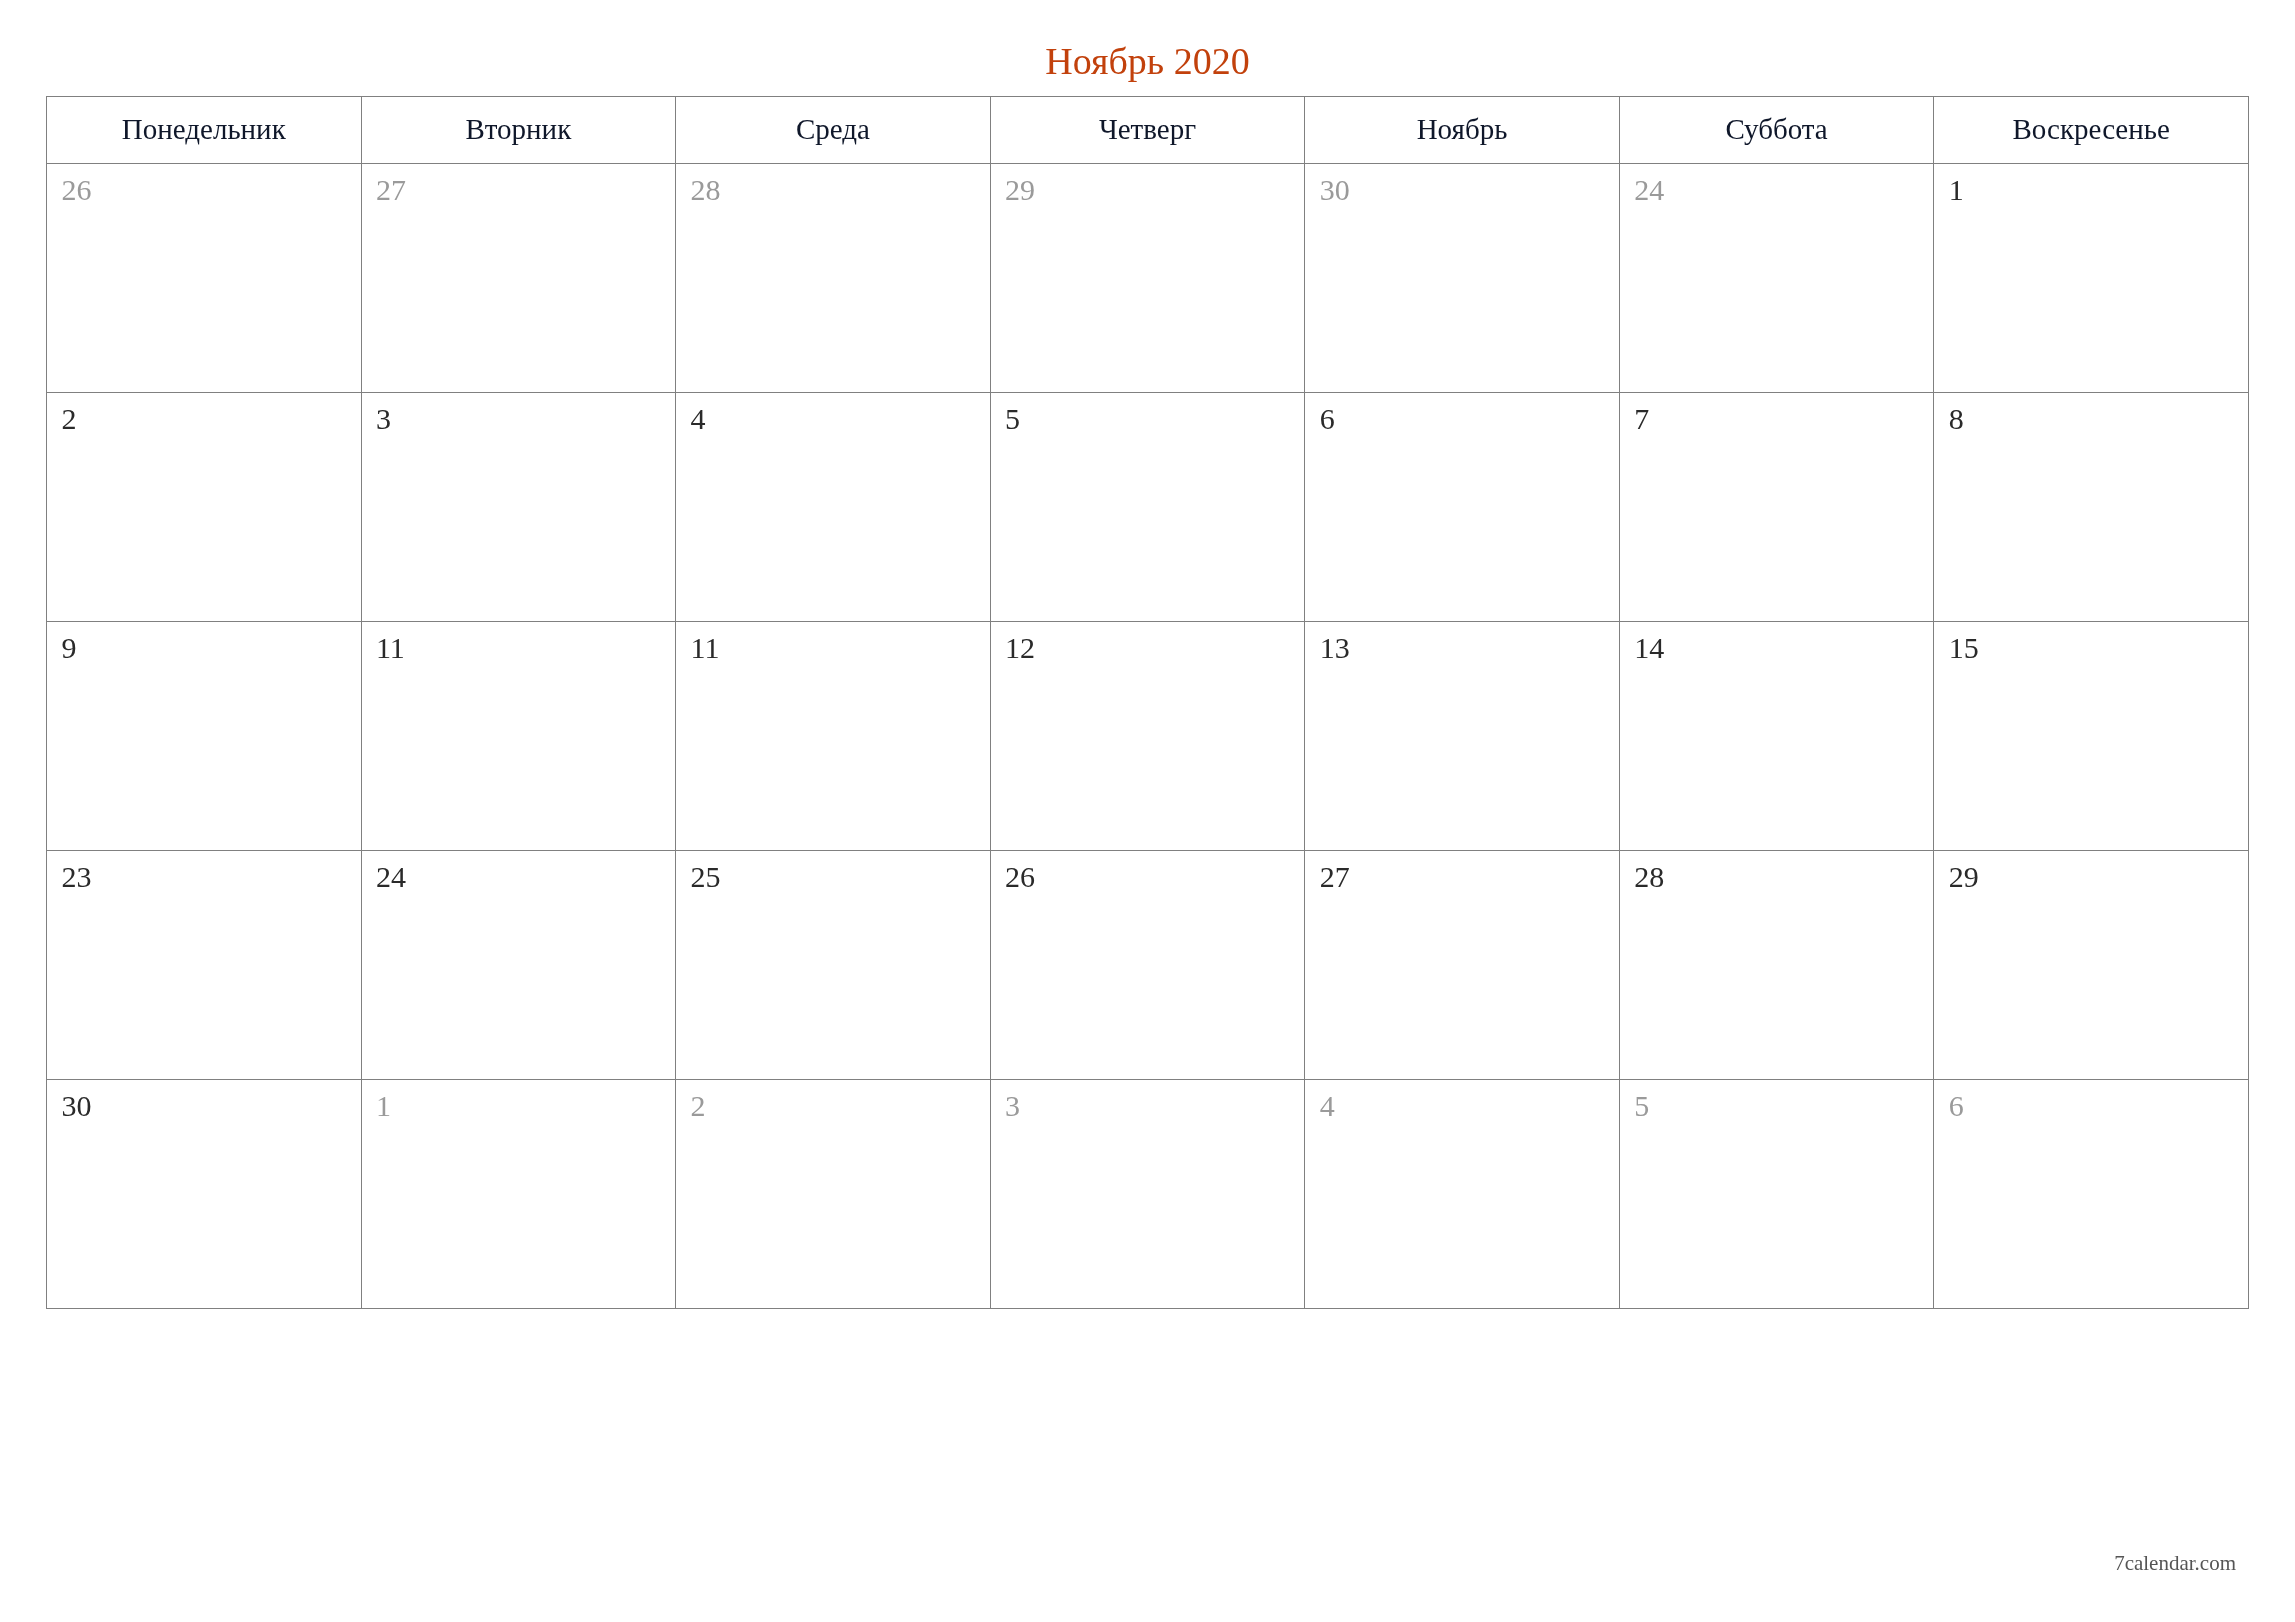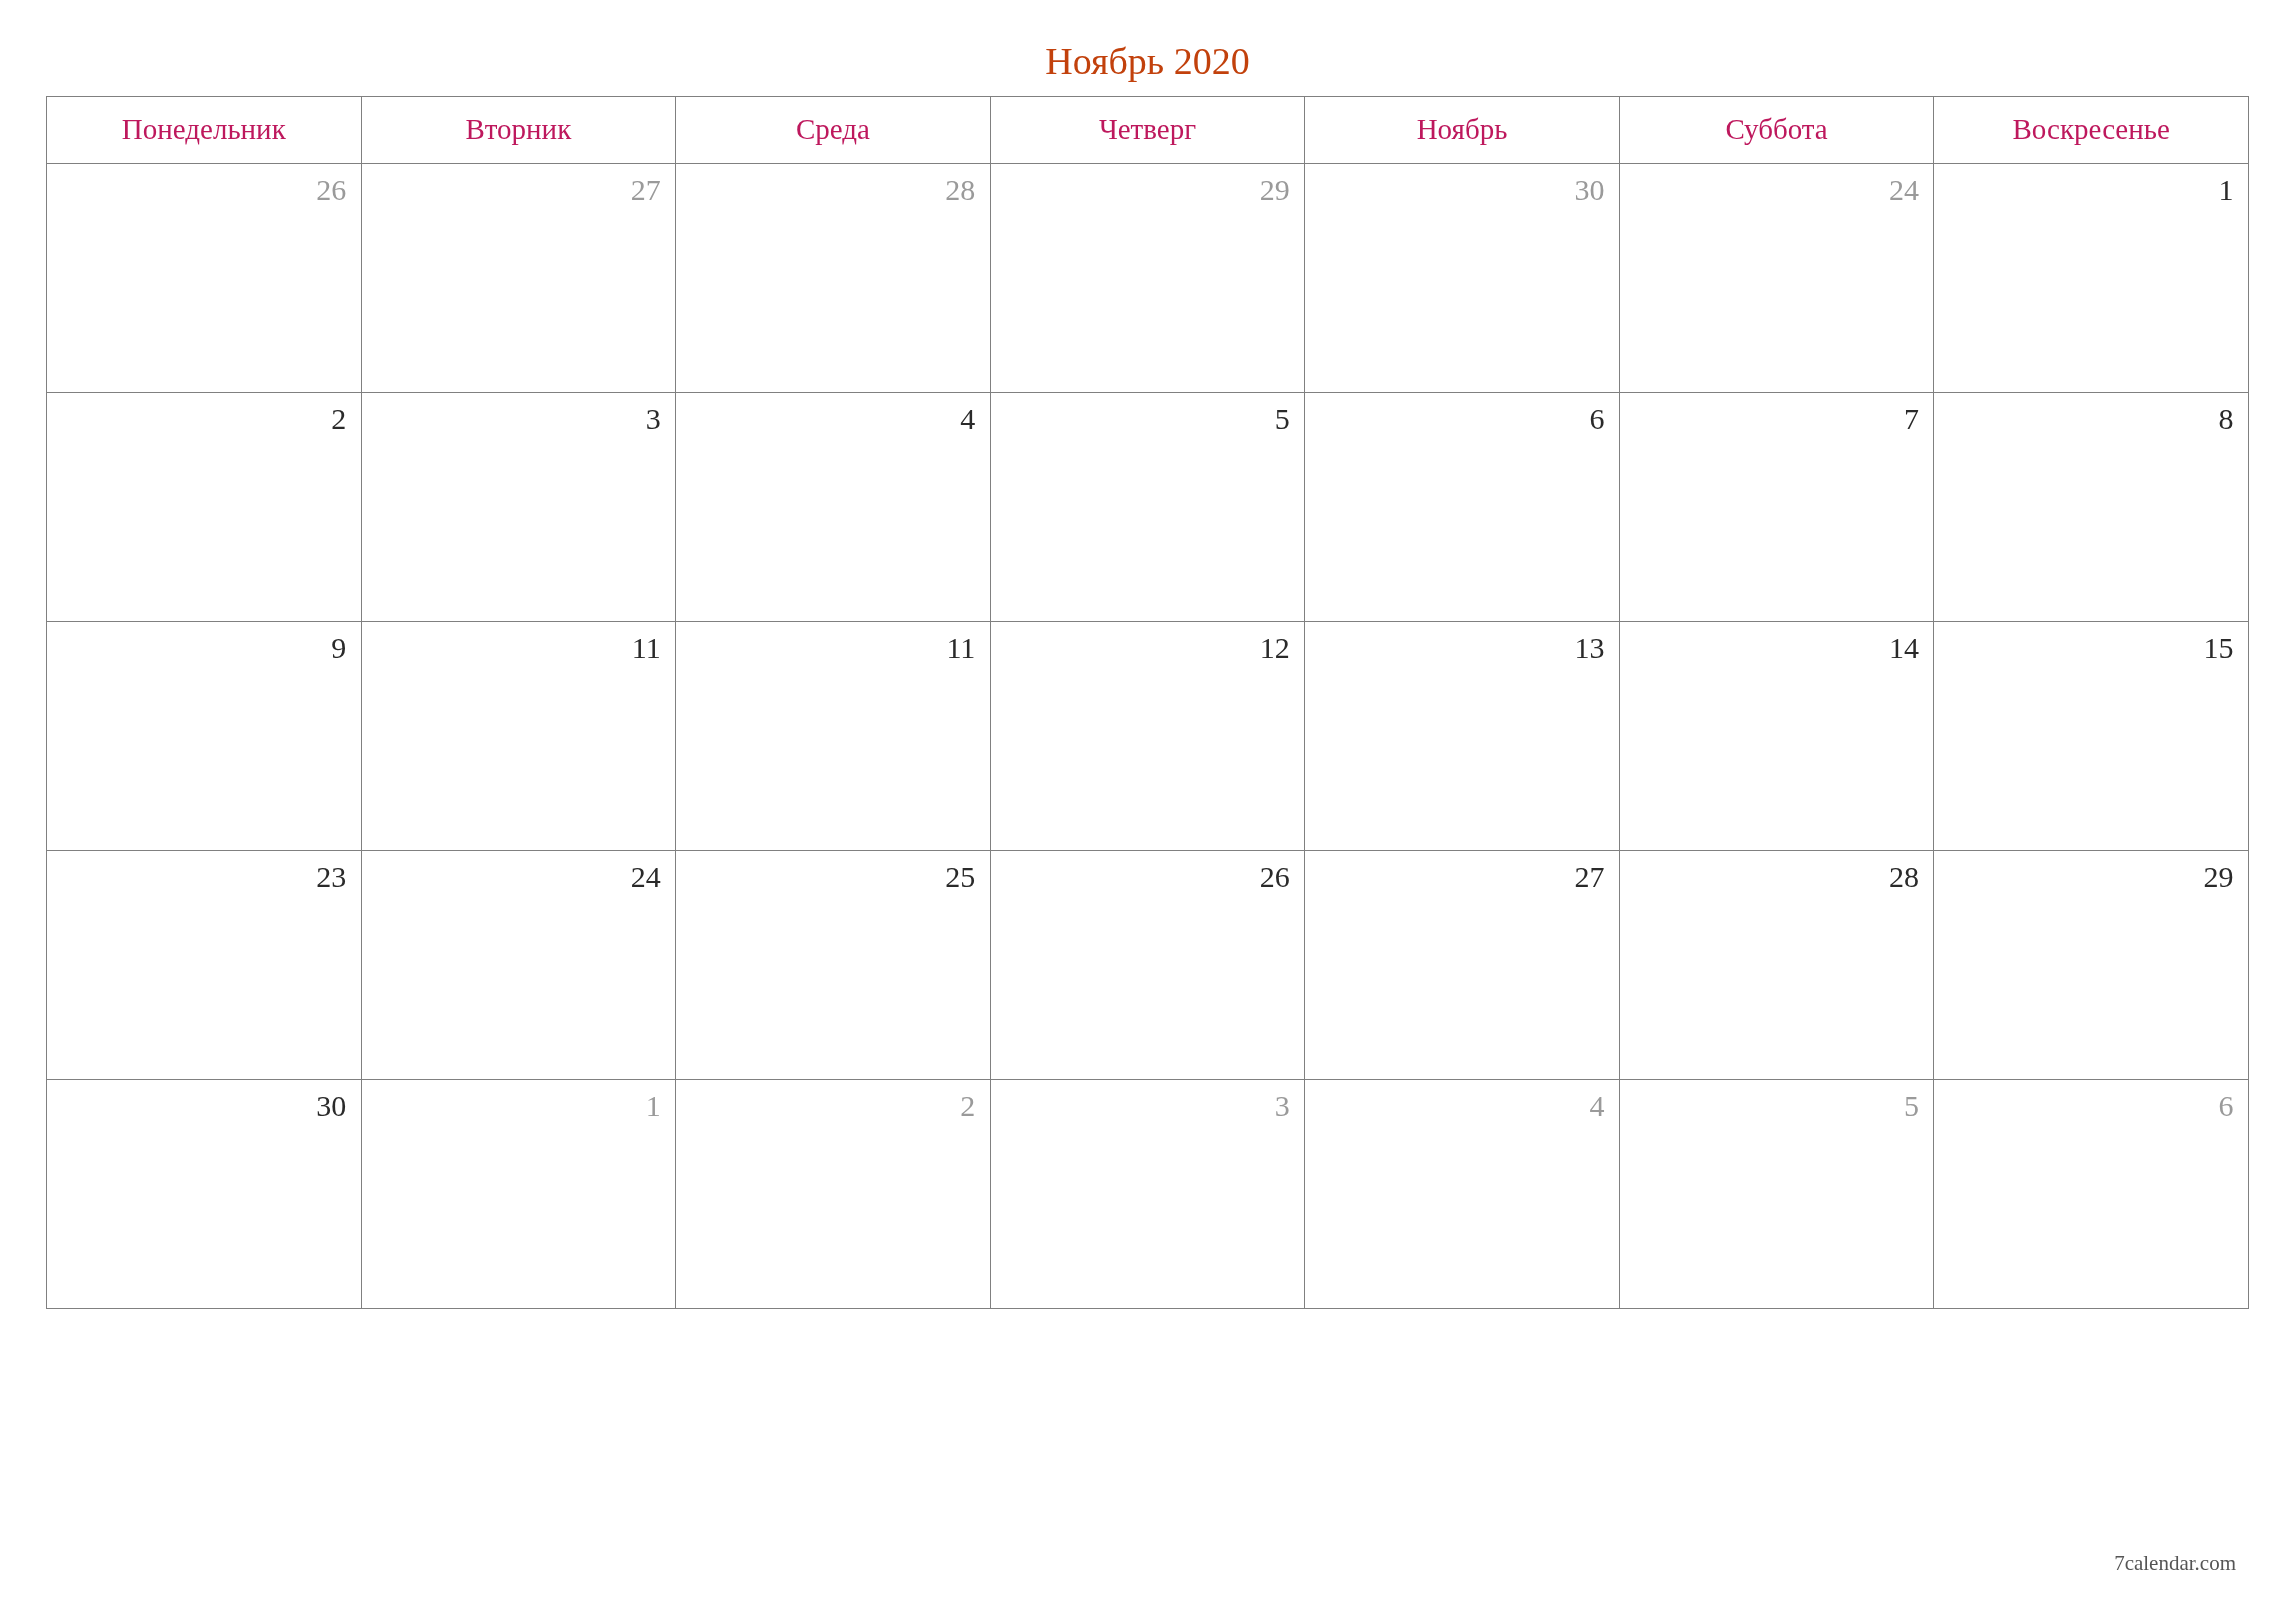--- a/index.html
+++ b/index.html
@@ -4,34 +4,33 @@
   <style>
     * { box-sizing: border-box; margin: 0; padding: 0; }
     html, body { width: 2295px; height: 1623px; background: #fff; font-family: "Times New Roman", Times, serif; }
     .page { width: 2295px; height: 1623px; padding: 39px 46px 39px 46px; position: relative; }
     .title { text-align: center; font-size: 38px; color: #c2410c; margin-bottom: 13px; font-weight: 400; }
     table.calendar { width: 100%; border-collapse: collapse; table-layout: fixed; }
     table.calendar th {
       border: 1.3px solid #808080;
       font-weight: 400;
       font-size: 29px;
-      color: #be185d;
+      color: #0f172a;
       padding: 15.7px 0 17px 0;
       text-align: center;
       background: #fff;
     }
     table.calendar td {
       border: 1.3px solid #808080;
       height: 229px;
       vertical-align: top;
       padding: 9.2px 14.4px;
       font-size: 30px;
       color: #2a2a2a;
       background: #fff;
-      text-align: right;
     }
     table.calendar td.outside { color: #9a9a9a; }
     .footer-credit {
       position: absolute;
       right: 59px;
       bottom: 47px;
       font-size: 21px;
       color: #555;
       font-family: "Times New Roman", Times, serif;
       margin-left: 40px;

